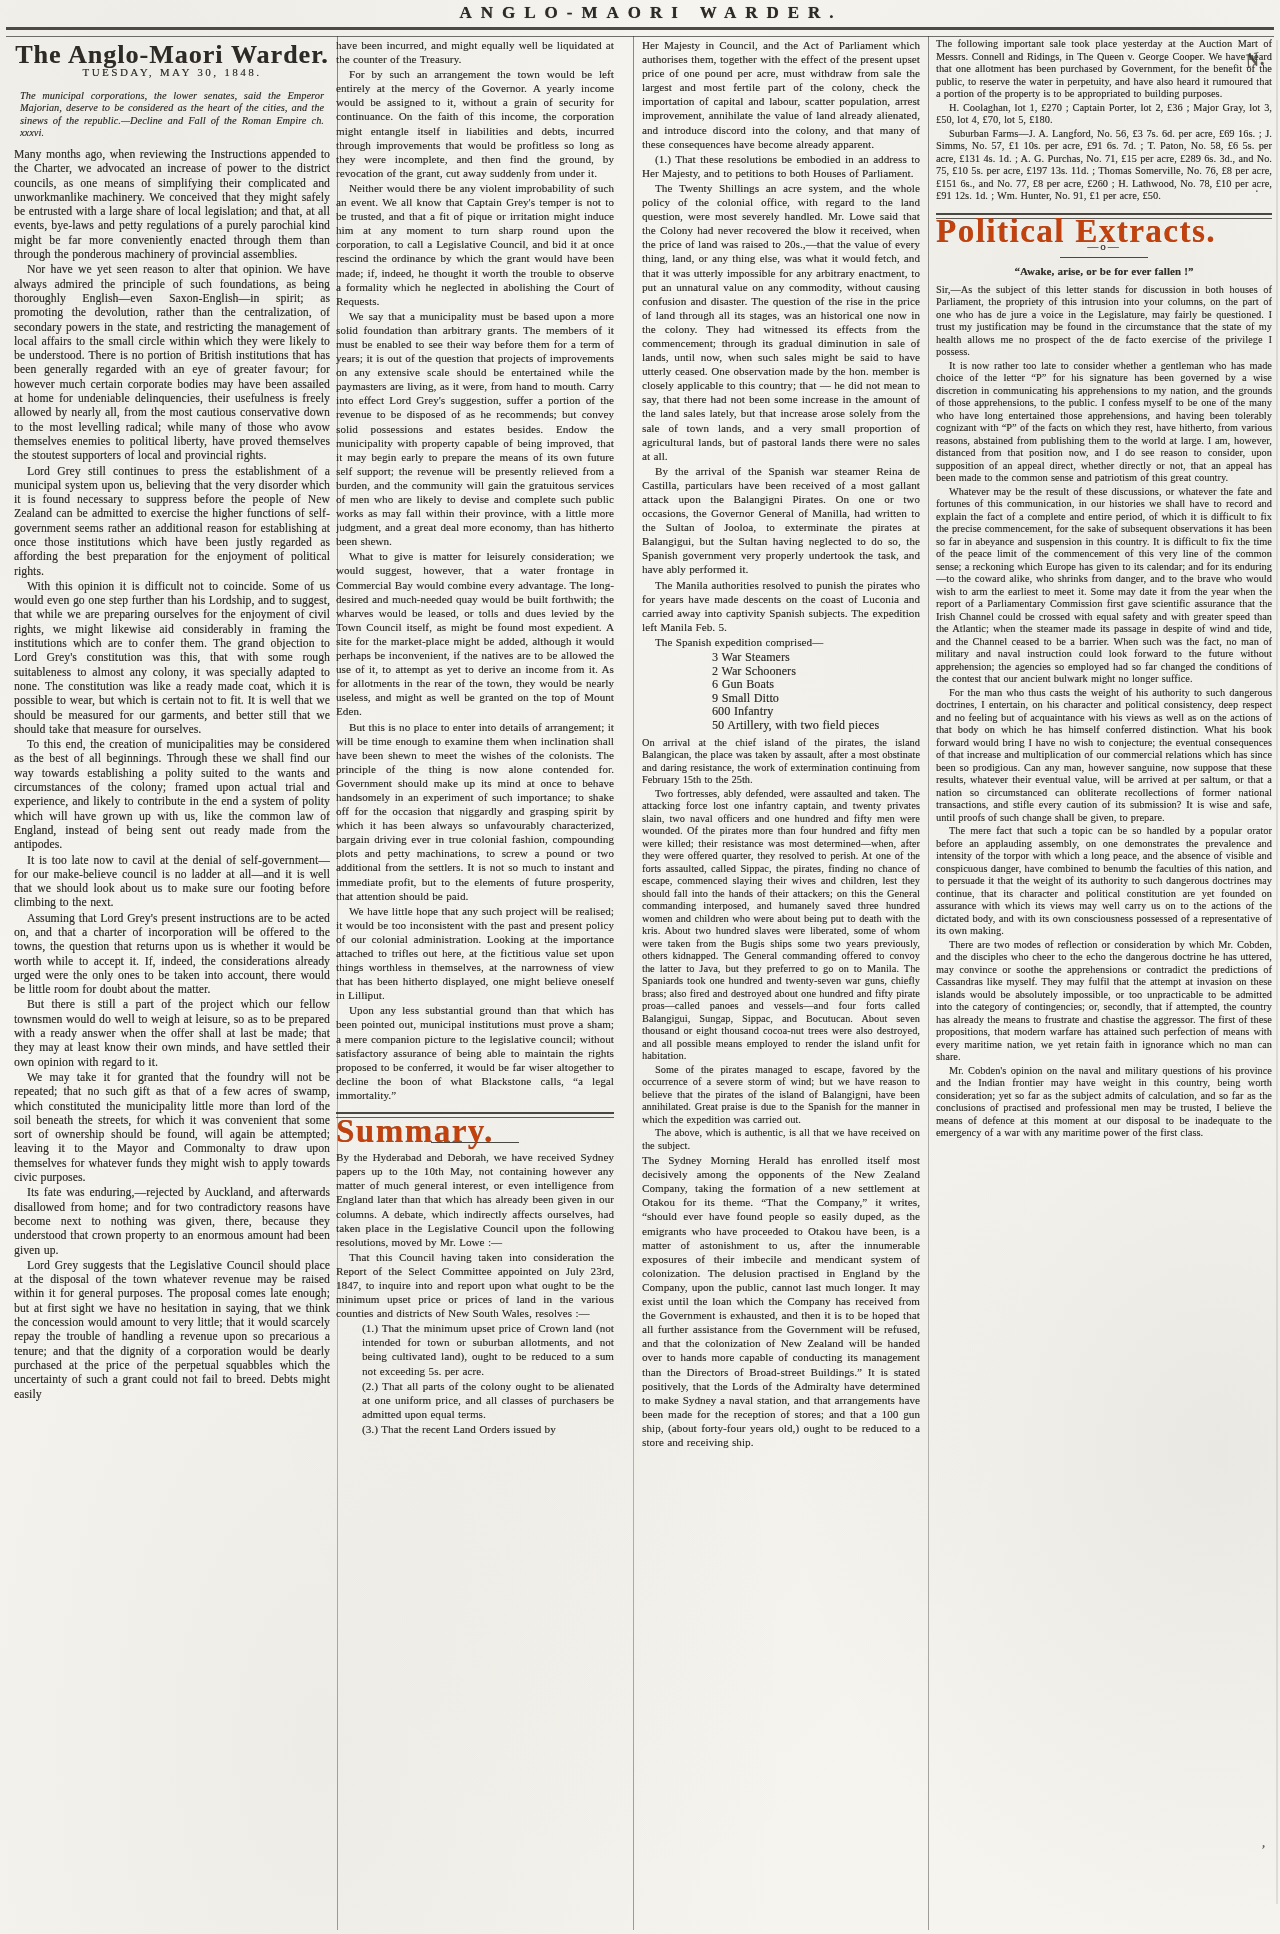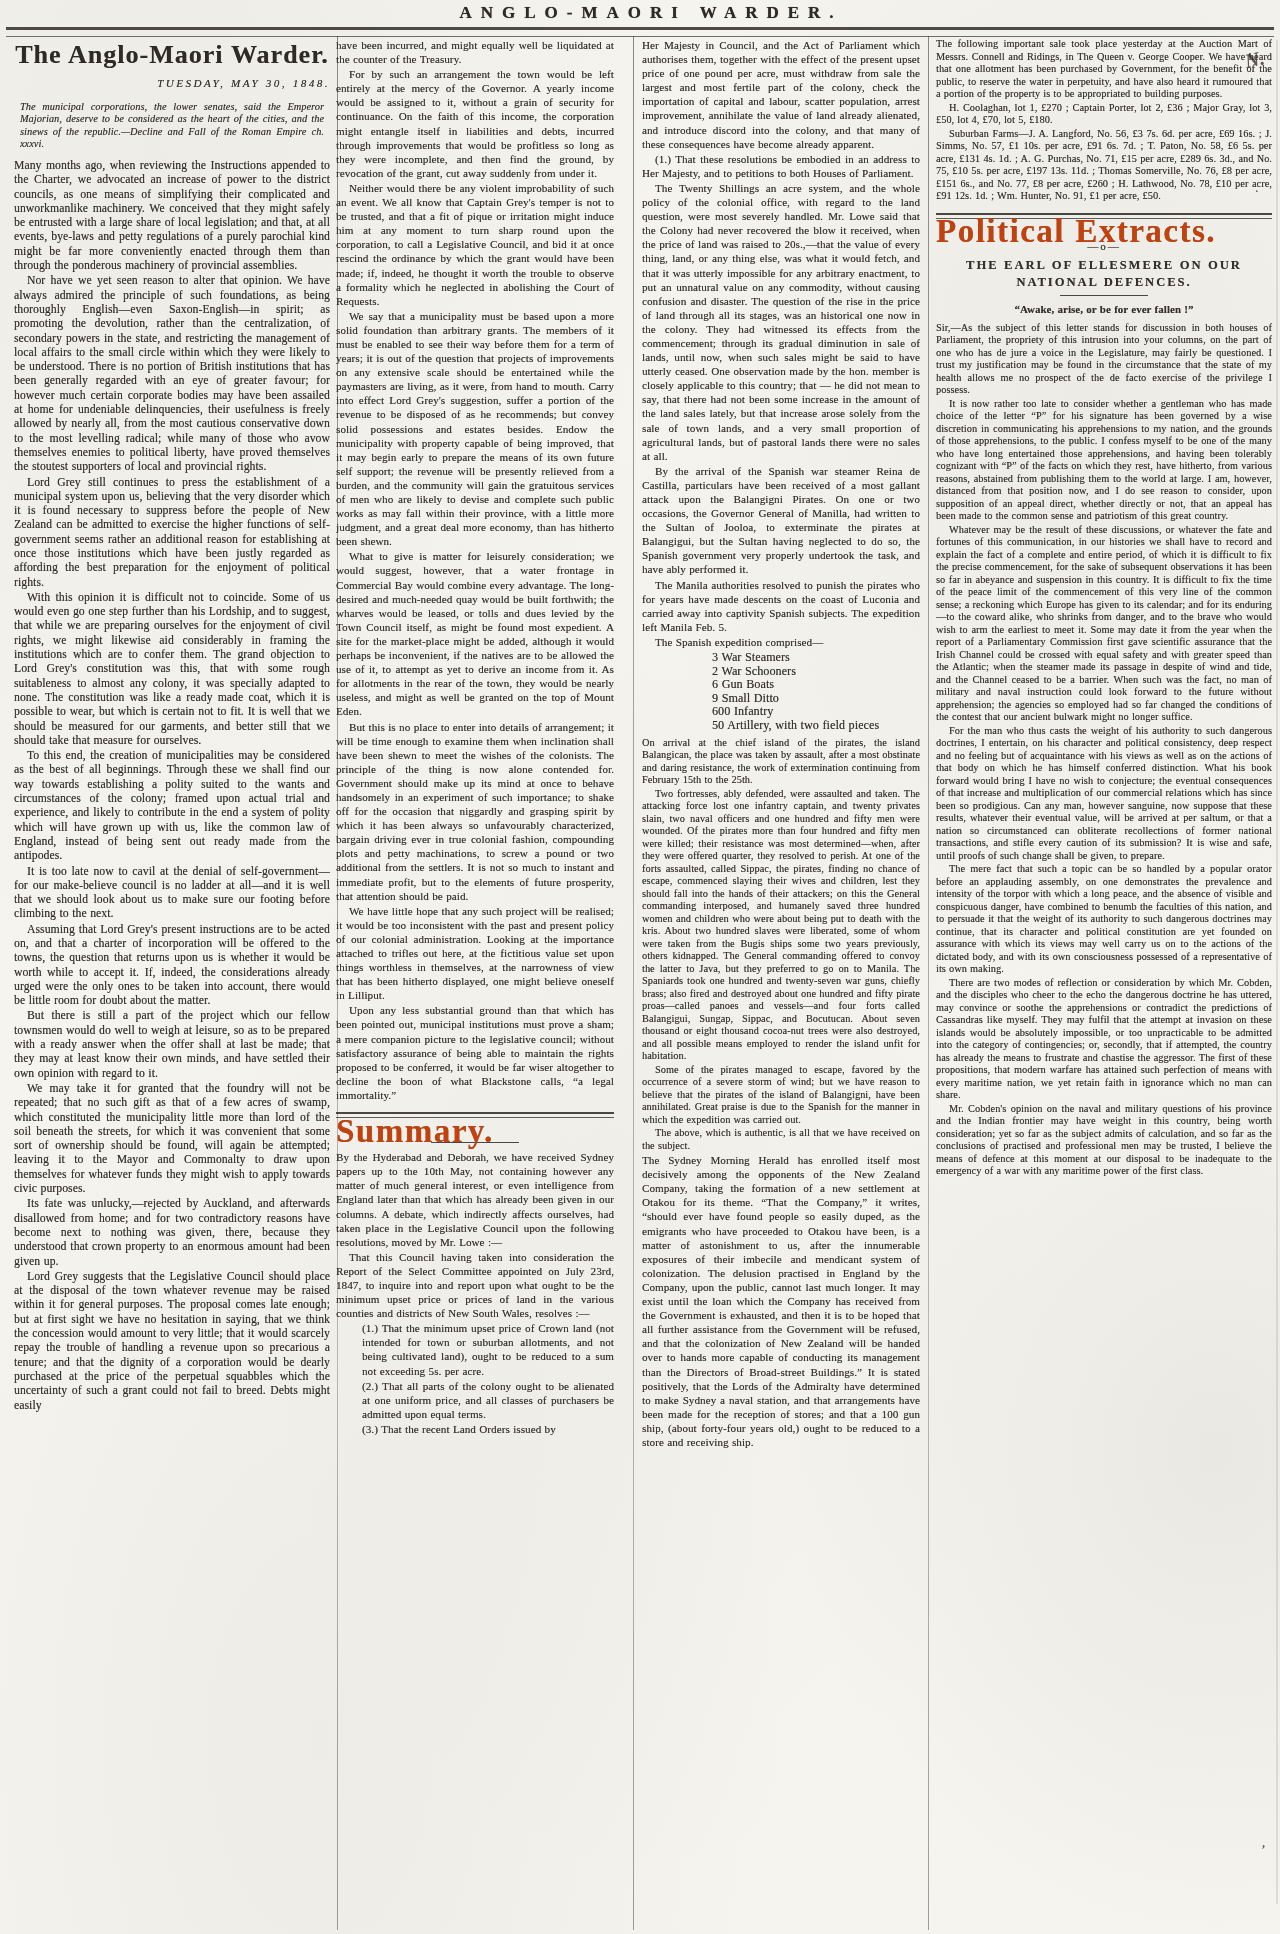--- a/index.html
+++ b/index.html
@@ -26,21 +26,21 @@
   .col1{left:14px;width:316px;font-size:11.6px;line-height:14.3px;}
   .col2{left:336px;width:278px;font-size:11px;line-height:14.1px;}
   .col3{left:642px;width:278px;font-size:11px;line-height:14.1px;}
   .col4{left:936px;width:336px;font-size:10.8px;line-height:13.1px;}
   .para{margin:0 0 1px 0;text-indent:13px;}
   .para:first-child{text-indent:0;}
   .small-type .para{font-size:10.2px;line-height:12.5px;}
   .hang .para{text-indent:0;padding-left:26px;position:relative;}
   .paper-title{font-size:26px;font-weight:bold;text-align:center;margin:10px 0 2px;
     letter-spacing:1px;color:#2e2b26;}
-  .dateline{text-align:right;font-size:11px;letter-spacing:2.5px;margin:14px 0 10px;font-variant:small-caps;font-style:italic;}
+  .dateline{text-align:center;font-size:11px;letter-spacing:2.5px;margin:3px 0 10px;font-variant:small-caps;}
   .epigraph{font-size:10.2px;font-style:italic;line-height:12.6px;margin:0 6px 8px 6px;}
   .section-head{margin:10px 0 6px;}
   .rule-heavy{border-top:2.5px solid rgba(45,42,37,0.85);border-bottom:1px solid rgba(45,42,37,0.75);
     height:3px;margin:4px 0 6px;}
   .rule-short{width:88px;border-top:1.5px solid rgba(45,42,37,0.85);margin:4px auto 7px;}
   .section-title{font-size:33px;font-weight:bold;text-align:left;margin:4px 0 2px;
     letter-spacing:1.5px;color:#c2410c;}
   .pe-divider{text-align:center;font-size:11px;letter-spacing:2px;margin:0 0 4px;}
   .article-title{font-size:12.5px;font-weight:bold;text-align:center;letter-spacing:2px;
     margin:4px 8px 2px;line-height:17px;}
@@ -76,21 +76,21 @@
   <div>
       <p class="para">Many months ago, when reviewing the Instructions appended to the Charter, we advocated an increase of power to the district councils, as one means of simplifying their complicated and unworkmanlike machinery. We conceived that they might safely be entrusted with a large share of local legislation; and that, at all events, bye-laws and petty regulations of a purely parochial kind might be far more conveniently enacted through them than through the ponderous machinery of provincial assemblies.</p>
       <p class="para">Nor have we yet seen reason to alter that opinion. We have always admired the principle of such foundations, as being thoroughly English—even Saxon-English—in spirit; as promoting the devolution, rather than the centralization, of secondary powers in the state, and restricting the management of local affairs to the small circle within which they were likely to be understood. There is no portion of British institutions that has been generally regarded with an eye of greater favour; for however much certain corporate bodies may have been assailed at home for undeniable delinquencies, their usefulness is freely allowed by nearly all, from the most cautious conservative down to the most levelling radical; while many of those who avow themselves enemies to political liberty, have proved themselves the stoutest supporters of local and provincial rights.</p>
       <p class="para">Lord Grey still continues to press the establishment of a municipal system upon us, believing that the very disorder which it is found necessary to suppress before the people of New Zealand can be admitted to exercise the higher functions of self-government seems rather an additional reason for establishing at once those institutions which have been justly regarded as affording the best preparation for the enjoyment of political rights.</p>
       <p class="para">With this opinion it is difficult not to coincide. Some of us would even go one step further than his Lordship, and to suggest, that while we are preparing ourselves for the enjoyment of civil rights, we might likewise aid considerably in framing the institutions which are to confer them. The grand objection to Lord Grey's constitution was this, that with some rough suitableness to almost any colony, it was specially adapted to none. The constitution was like a ready made coat, which it is possible to wear, but which is certain not to fit. It is well that we should be measured for our garments, and better still that we should take that measure for ourselves.</p>
       <p class="para">To this end, the creation of municipalities may be considered as the best of all beginnings. Through these we shall find our way towards establishing a polity suited to the wants and circumstances of the colony; framed upon actual trial and experience, and likely to contribute in the end a system of polity which will have grown up with us, like the common law of England, instead of being sent out ready made from the antipodes.</p>
       <p class="para">It is too late now to cavil at the denial of self-government—for our make-believe council is no ladder at all—and it is well that we should look about us to make sure our footing before climbing to the next.</p>
       <p class="para">Assuming that Lord Grey's present instructions are to be acted on, and that a charter of incorporation will be offered to the towns, the question that returns upon us is whether it would be worth while to accept it. If, indeed, the considerations already urged were the only ones to be taken into account, there would be little room for doubt about the matter.</p>
       <p class="para">But there is still a part of the project which our fellow townsmen would do well to weigh at leisure, so as to be prepared with a ready answer when the offer shall at last be made; that they may at least know their own minds, and have settled their own opinion with regard to it.</p>
       <p class="para">We may take it for granted that the foundry will not be repeated; that no such gift as that of a few acres of swamp, which constituted the municipality little more than lord of the soil beneath the streets, for which it was convenient that some sort of ownership should be found, will again be attempted; leaving it to the Mayor and Commonalty to draw upon themselves for whatever funds they might wish to apply towards civic purposes.</p>
-      <p class="para">Its fate was unlucky,—rejected by Auckland, and afterwards disallowed from home; and for two contradictory reasons have become next to nothing was given, there, because they understood that crown property to an enormous amount had been given up.</p>
+      <p class="para">Its fate was enduring,—rejected by Auckland, and afterwards disallowed from home; and for two contradictory reasons have become next to nothing was given, there, because they understood that crown property to an enormous amount had been given up.</p>
       <p class="para">Lord Grey suggests that the Legislative Council should place at the disposal of the town whatever revenue may be raised within it for general purposes. The proposal comes late enough; but at first sight we have no hesitation in saying, that we think the concession would amount to very little; that it would scarcely repay the trouble of handling a revenue upon so precarious a tenure; and that the dignity of a corporation would be dearly purchased at the price of the perpetual squabbles which the uncertainty of such a grant could not fail to breed. Debts might easily</p>
     </div>
 </section>
 
 <section class="col col2">
   <div>
       <p class="para">have been incurred, and might equally well be liquidated at the counter of the Treasury.</p>
       <p class="para">For by such an arrangement the town would be left entirely at the mercy of the Governor. A yearly income would be assigned to it, without a grain of security for continuance. On the faith of this income, the corporation might entangle itself in liabilities and debts, incurred through improvements that would be profitless so long as they were incomplete, and then find the ground, by revocation of the grant, cut away suddenly from under it.</p>
       <p class="para">Neither would there be any violent improbability of such an event. We all know that Captain Grey's temper is not to be trusted, and that a fit of pique or irritation might induce him at any moment to turn sharp round upon the corporation, to call a Legislative Council, and bid it at once rescind the ordinance by which the grant would have been made; if, indeed, he thought it worth the trouble to observe a formality which he neglected in abolishing the Court of Requests.</p>
       <p class="para">We say that a municipality must be based upon a more solid foundation than arbitrary grants. The members of it must be enabled to see their way before them for a term of years; it is out of the question that projects of improvements on any extensive scale should be entertained while the paymasters are living, as it were, from hand to mouth. Carry into effect Lord Grey's suggestion, suffer a portion of the revenue to be disposed of as he recommends; but convey solid possessions and estates besides. Endow the municipality with property capable of being improved, that it may begin early to prepare the means of its own future self support; the revenue will be presently relieved from a burden, and the community will gain the gratuitous services of men who are likely to devise and complete such public works as may fall within their province, with a little more judgment, and a great deal more economy, than has hitherto been shewn.</p>
@@ -146,21 +146,20 @@
 <section class="col col4">
   <div class="small-type">
       <p class="para">The following important sale took place yesterday at the Auction Mart of Messrs. Connell and Ridings, in The Queen v. George Cooper. We have heard that one allotment has been purchased by Government, for the benefit of the public, to reserve the water in perpetuity, and have also heard it rumoured that a portion of the property is to be appropriated to building purposes.</p>
       <p class="para">H. Coolaghan, lot 1, £270 ; Captain Porter, lot 2, £36 ; Major Gray, lot 3, £50, lot 4, £70, lot 5, £180.</p>
       <p class="para">Suburban Farms—J. A. Langford, No. 56, £3 7s. 6d. per acre, £69 16s. ; J. Simms, No. 57, £1 10s. per acre, £91 6s. 7d. ; T. Paton, No. 58, £6 5s. per acre, £131 4s. 1d. ; A. G. Purchas, No. 71, £15 per acre, £289 6s. 3d., and No. 75, £10 5s. per acre, £197 13s. 11d. ; Thomas Somerville, No. 76, £8 per acre, £151 6s., and No. 77, £8 per acre, £260 ; H. Lathwood, No. 78, £10 per acre, £91 12s. 1d. ; Wm. Hunter, No. 91, £1 per acre, £50.</p>
     </div>
   <div class="section-head">
     <div class="rule-heavy"></div>
     <h2 class="section-title">Political Extracts.</h2>
     <div class="pe-divider">—o—</div>
-    <h3 class="article-title">THE EARL OF ELLESMERE ON OUR NATIONAL DEFENCES.</h3>
     <div class="rule-short"></div>
     <div class="motto">“Awake, arise, or be for ever fallen !”</div>
   </div>
   <div class="small-type">
       <p class="para">Sir,—As the subject of this letter stands for discussion in both houses of Parliament, the propriety of this intrusion into your columns, on the part of one who has de jure a voice in the Legislature, may fairly be questioned. I trust my justification may be found in the circumstance that the state of my health allows me no prospect of the de facto exercise of the privilege I possess.</p>
       <p class="para">It is now rather too late to consider whether a gentleman who has made choice of the letter “P” for his signature has been governed by a wise discretion in communicating his apprehensions to my nation, and the grounds of those apprehensions, to the public. I confess myself to be one of the many who have long entertained those apprehensions, and having been tolerably cognizant with “P” of the facts on which they rest, have hitherto, from various reasons, abstained from publishing them to the world at large. I am, however, distanced from that position now, and I do see reason to consider, upon supposition of an appeal direct, whether directly or not, that an appeal has been made to the common sense and patriotism of this great country.</p>
       <p class="para">Whatever may be the result of these discussions, or whatever the fate and fortunes of this communication, in our histories we shall have to record and explain the fact of a complete and entire period, of which it is difficult to fix the precise commencement, for the sake of subsequent observations it has been so far in abeyance and suspension in this country. It is difficult to fix the time of the peace limit of the commencement of this very line of the common sense; a reckoning which Europe has given to its calendar; and for its enduring—to the coward alike, who shrinks from danger, and to the brave who would wish to arm the earliest to meet it. Some may date it from the year when the report of a Parliamentary Commission first gave scientific assurance that the Irish Channel could be crossed with equal safety and with greater speed than the Atlantic; when the steamer made its passage in despite of wind and tide, and the Channel ceased to be a barrier. When such was the fact, no man of military and naval instruction could look forward to the future without apprehension; the agencies so employed had so far changed the conditions of the contest that our ancient bulwark might no longer suffice.</p>
       <p class="para">For the man who thus casts the weight of his authority to such dangerous doctrines, I entertain, on his character and political consistency, deep respect and no feeling but of acquaintance with his views as well as on the actions of that body on which he has himself conferred distinction. What his book forward would bring I have no wish to conjecture; the eventual consequences of that increase and multiplication of our commercial relations which has since been so prodigious. Can any man, however sanguine, now suppose that these results, whatever their eventual value, will be arrived at per saltum, or that a nation so circumstanced can obliterate recollections of former national transactions, and stifle every caution of its submission? It is wise and safe, until proofs of such change shall be given, to prepare.</p>
       <p class="para">The mere fact that such a topic can be so handled by a popular orator before an applauding assembly, on one demonstrates the prevalence and intensity of the torpor with which a long peace, and the absence of visible and conspicuous danger, have combined to benumb the faculties of this nation, and to persuade it that the weight of its authority to such dangerous doctrines may continue, that its character and political constitution are yet founded on assurance with which its views may well carry us on to the actions of the dictated body, and with its own consciousness possessed of a representative of its own making.</p>
       <p class="para">There are two modes of reflection or consideration by which Mr. Cobden, and the disciples who cheer to the echo the dangerous doctrine he has uttered, may convince or soothe the apprehensions or contradict the predictions of Cassandras like myself. They may fulfil that the attempt at invasion on these islands would be absolutely impossible, or too unpracticable to be admitted into the category of contingencies; or, secondly, that if attempted, the country has already the means to frustrate and chastise the aggressor. The first of these propositions, that modern warfare has attained such perfection of means with every maritime nation, we yet retain faith in ignorance which no man can share.</p>

